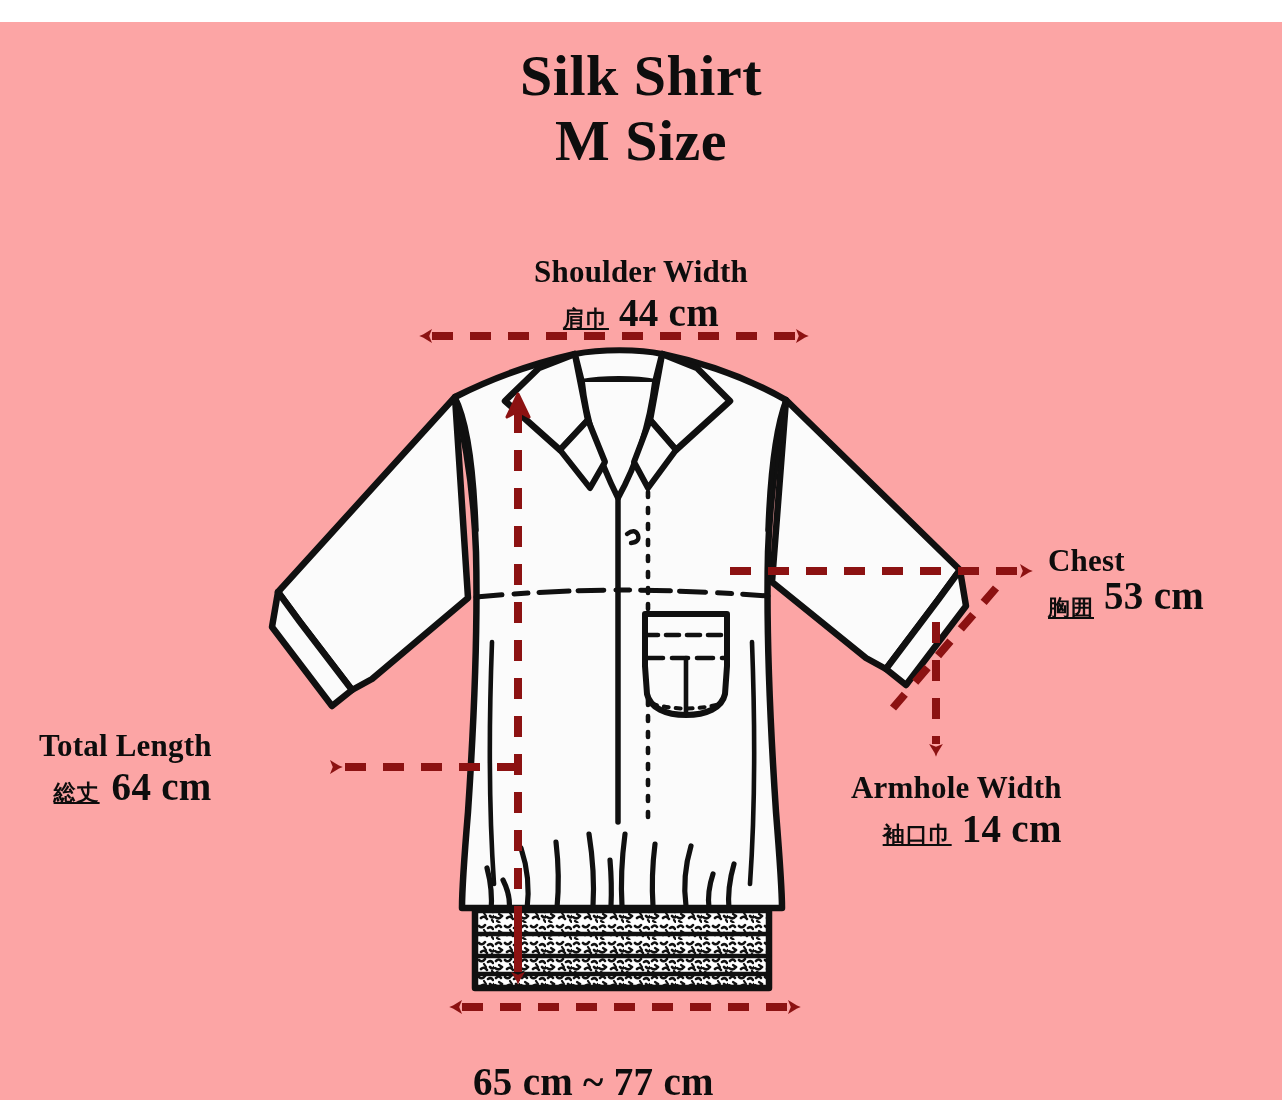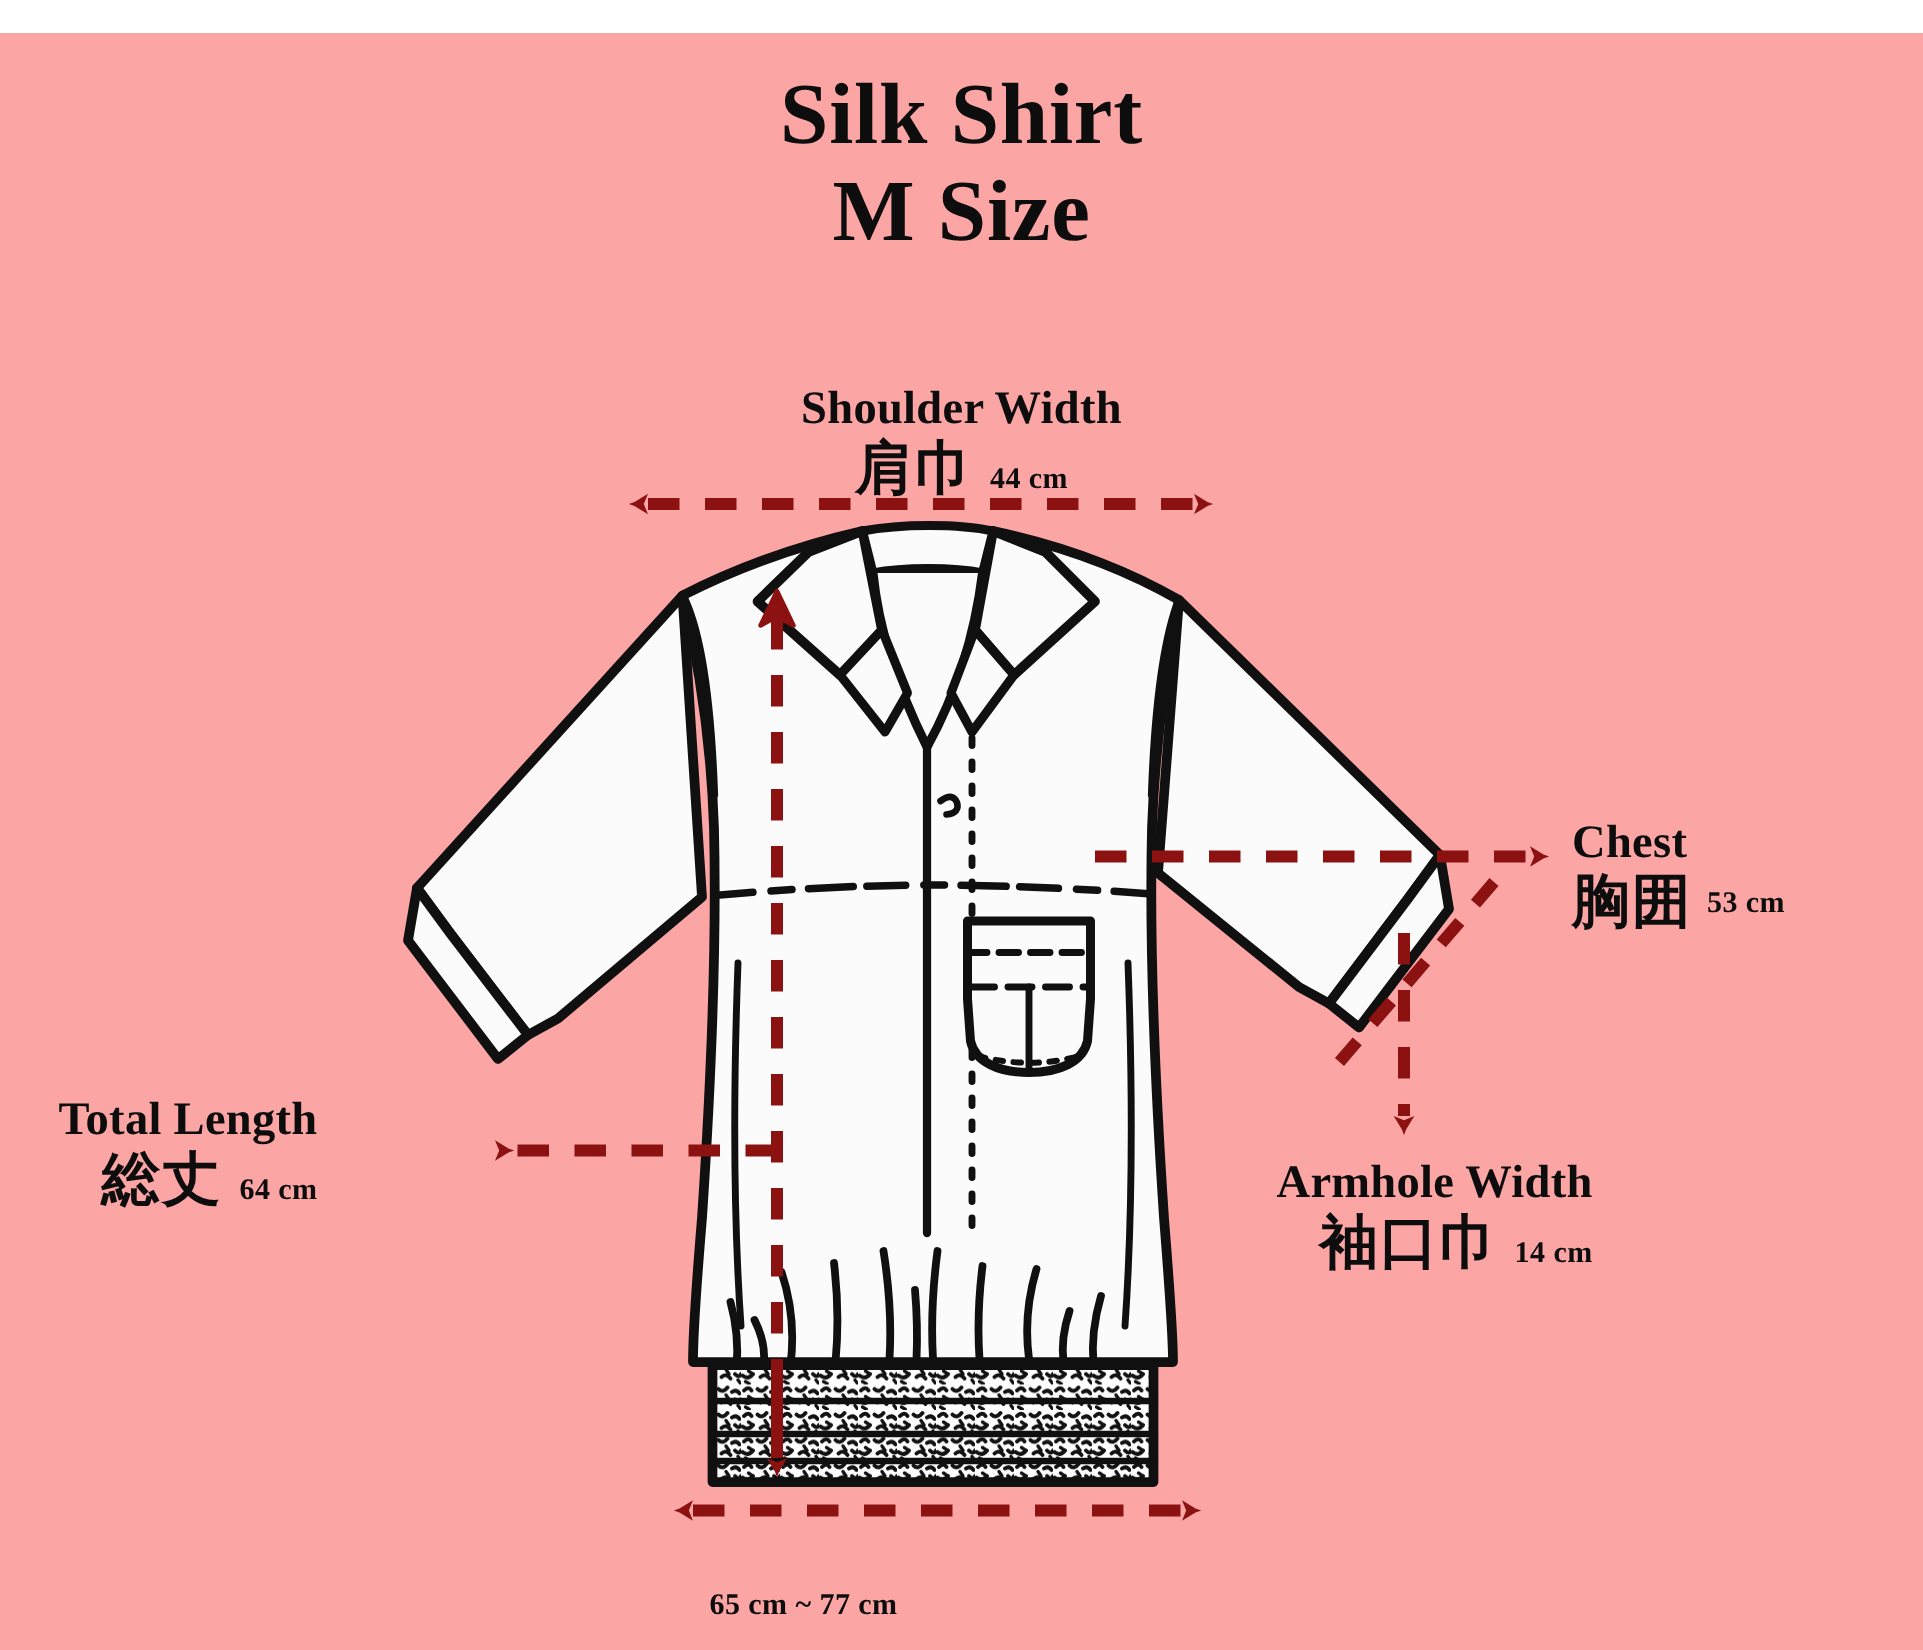--- a/index.html
+++ b/index.html
@@ -55,27 +55,28 @@
     color: #0d0d0d;
     white-space: nowrap;
     line-height: 1.16;
   }
   .mlabel .en {
     font-size: 31px;
     font-weight: 700;
     letter-spacing: 0.2px;
   }
   .mlabel .jp {
-    font-size: 39px;
+    font-size: 22px;
     font-weight: 700;
     font-family: "DejaVu Sans", "Liberation Sans", sans-serif;
     letter-spacing: 1px;
+    text-decoration: underline;
   }
   .mlabel .val {
-    font-size: 20px;
+    font-size: 39px;
     font-weight: 700;
     letter-spacing: 0.3px;
   }
   .row-jp {
     display: flex;
     align-items: baseline;
     gap: 10px;
   }
 
   

